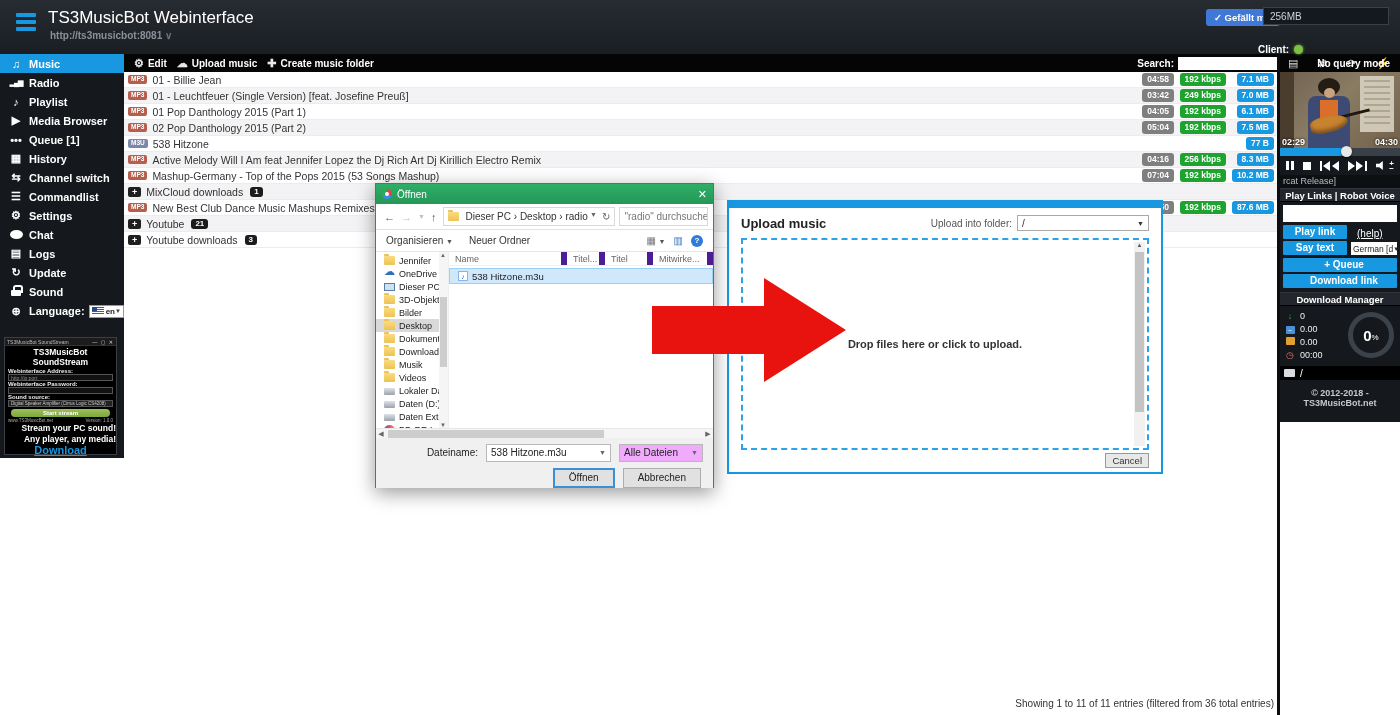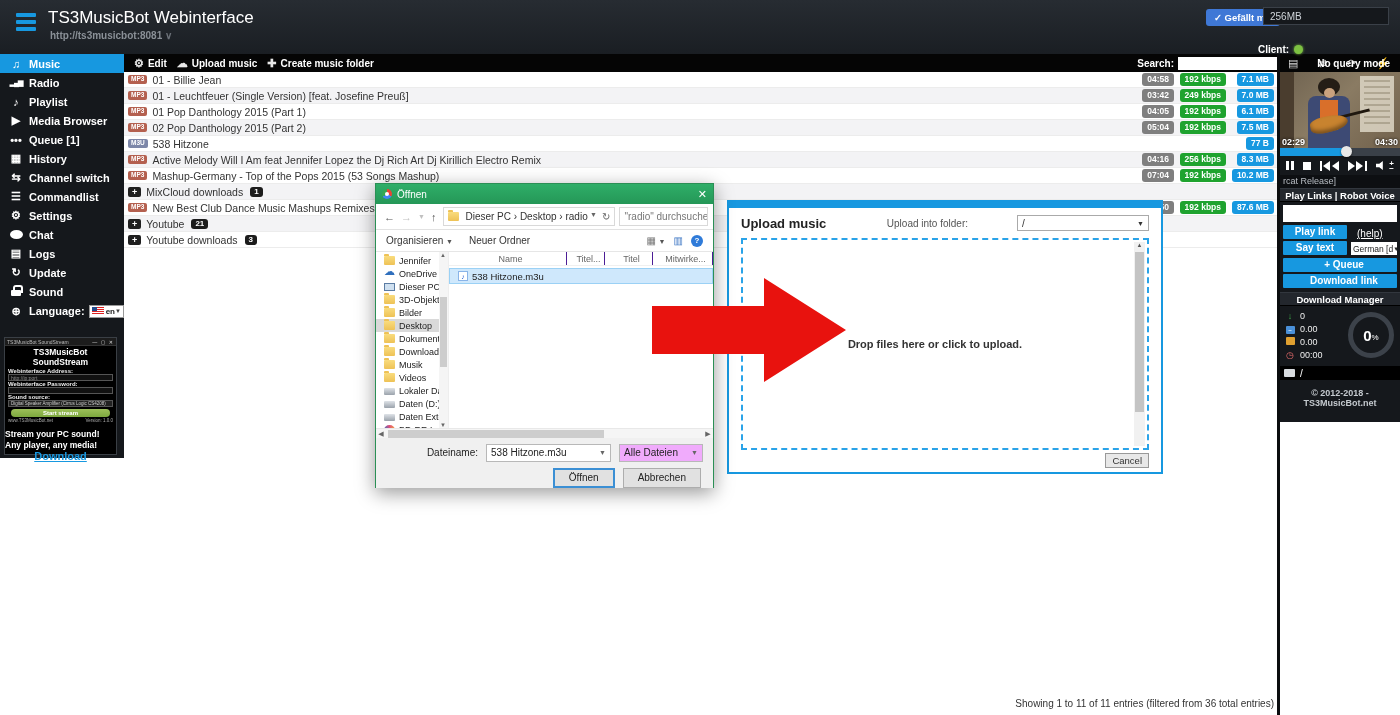--- a/index.html
+++ b/index.html
@@ -40,21 +40,21 @@
   .ssw { position:absolute; left:4px; top:283px; width:113px; height:118px; background:#000; border:1px solid #3a3f45; color:#fff; }
   .ssw-tb { height:8px; background:#1c1c1c; border-bottom:1px solid #333; font-size:5px; color:#bbb; display:flex; align-items:center; padding:0 2px; }
   .ssw-tb .wbtns { margin-left:auto; letter-spacing:1px; font-size:5px; color:#ddd; }
   .ssw-h { font-size:8.5px; font-weight:bold; text-align:center; padding:1px 0; }
   .ssw-l { font-size:6px; font-weight:bold; padding-left:3px; color:#eee; }
   .ssw-in { margin:0 3px; height:7px; background:#111; border:1px solid #555; font-size:5px; color:#888; padding-left:2px; line-height:6px; }
   .ssw-sel { margin:0 3px; height:7px; background:#222; border:1px solid #555; font-size:4.5px; color:#ccc; padding-left:2px; line-height:6px; white-space:nowrap; overflow:hidden; }
   .ssw-btn { margin:2px 6px 1px; height:8px; background:linear-gradient(#9dc05a,#7da83e); border-radius:4px; font-size:6px; font-weight:bold; color:#fff; text-align:center; line-height:8px; cursor:pointer; }
   .ssw-foot { display:flex; font-size:4.5px; color:#aaa; padding:0 3px; }
   .ssw-foot span:last-child { margin-left:auto; }
-  .ssw-promo { font-size:8.5px; font-weight:bold; text-align:left; line-height:1.25; margin-top:6px; }
+  .ssw-promo { font-size:8.5px; font-weight:bold; text-align:right; line-height:1.25; margin-top:0; }
   .ssw-dl { font-size:11px; font-weight:bold; color:#1798e0; text-align:center; text-decoration:underline; cursor:pointer; }
 
   
   .toolbar { position:absolute; left:124px; top:54px; width:1276px; height:18px; background:#050505; display:flex; align-items:center; color:#fff; z-index:2; }
   .tb-item { display:flex; align-items:center; font-size:10px; font-weight:bold; margin-left:10px; cursor:pointer; }
   .tb-item .ic { margin-right:4px; font-size:11px; color:#e8e8e8; }
   .tb-search { margin-left:auto; display:flex; align-items:center; font-size:10px; font-weight:bold; }
   .search-input { width:100px; height:13px; border:none; background:#fff; margin-left:4px; font-size:10px; padding:0 3px; font-family:inherit; }
   .rp-icons { display:flex; width:122px; justify-content:space-around; align-items:center; margin-left:0; }
   .rp-icons span { color:#d8d8d8; font-size:11px; cursor:pointer; }
@@ -107,21 +107,21 @@
   .mi.cloud:before { content:"☁"; position:absolute; left:0; top:-4px; color:#2f6fbd; font-size:11px; }
   .mi.pc { background:#cfe0f0; border:1px solid #5b7ca3; height:8px; }
   .mi.disk { background:linear-gradient(#dfe3e8,#9aa2ab); height:7px; border-radius:1px; margin-top:2px; }
   .mi.disc { width:10px; height:10px; border-radius:50%; background:conic-gradient(#e0507a,#f2a93b,#43b39a,#3f6fc4,#e0507a); }
   .mi.disc:before { content:""; position:absolute; left:3px; top:3px; width:4px; height:4px; border-radius:50%; background:#fff; }
   .vscroll { position:absolute; right:0; top:0; width:9px; height:100%; background:#f5f5f5; }
   .vscroll .thumb { position:absolute; left:1px; top:45px; width:7px; height:70px; background:#cdcdcd; }
   .vscroll .a { position:absolute; left:1px; font-size:6px; color:#666; }
   .fd-list { flex:1; position:relative; }
   .fl-head { display:flex; height:14px; border-bottom:1px solid #f0f0f0; color:#666; font-size:9px; align-items:center; }
-  .fl-head span { padding-left:6px; border-right:1px solid #4c1d95; height:100%; line-height:14px; white-space:nowrap; overflow:hidden;text-align:center; }
+  .fl-head span { padding-left:6px; border-right:6px solid #4c1d95; height:100%; line-height:14px; white-space:nowrap; overflow:hidden; }
   .fl-row { display:flex; align-items:center; height:16px; background:#cfe8fc; border:1px solid #9bd1f5; margin-top:2px; font-size:9.5px; color:#222; cursor:pointer; }
   .m3u-ic { width:10px; height:10px; background:#fff; border:1px solid #8ab4e8; margin:0 4px 0 8px; font-size:7px; color:#3a6fd8; text-align:center; line-height:9px; flex:0 0 10px; }
   .hscroll { height:10px; background:#f5f5f5; display:flex; align-items:center; border-top:1px solid #e8e8e8; }
   .hscroll .a { font-size:7px; color:#666; width:10px; text-align:center; }
   .hscroll .track { flex:1; position:relative; height:8px; }
   .hscroll .thumb { position:absolute; left:2px; top:0; width:68%; height:8px; background:#cdcdcd; }
   .fd-foot { background:#f0f0f0; padding:3px 10px 0; }
   .fn-row { display:flex; align-items:center; height:23px; }
   .fn-row label { width:120px; text-align:right; padding-right:8px; color:#222; }
   .fn-input { display:flex; align-items:center; width:150px; height:18px; background:#fff; border:1px solid #b8b8b8; padding:0 4px; color:#222; }
@@ -130,21 +130,21 @@
   .ft-select .arr { margin-left:auto; color:#666; font-size:7px; }
   .btn-row { display:flex; justify-content:flex-end; gap:8px; padding:4px 2px 0; }
   .wbtn { height:20px; padding:0 14px; background:#e1e1e1; border:1px solid #adadad; font-size:10px; color:#222; line-height:18px; cursor:pointer; }
   .wbtn.primary { border:2px solid #3b8fd4; line-height:16px; }
 
   
   .modal { position:absolute; left:727px; top:200px; width:436px; height:274px; background:#fff; border:2px solid #1798e0; z-index:15; }
   .m-accent { height:6px; background:#1798e0; }
   .m-head { display:flex; align-items:center; padding:7px 12px 5px; }
   .m-title { font-size:13px; font-weight:bold; color:#222; }
-  .m-folder { margin-left:auto; display:flex; align-items:center; font-size:10px; color:#555;gap:44px; }
+  .m-folder { margin-left:auto; display:flex; align-items:center; font-size:10px; color:#555; }
   .m-select { display:flex; align-items:center; width:132px; height:16px; border:1px solid #aaa; margin-left:5px; padding:0 4px; font-size:10px; color:#333; cursor:pointer; }
   .m-select .arr { margin-left:auto; font-size:7px; color:#333; }
   .dropzone { position:relative; margin:2px 12px 0; height:212px; border:2px dashed #2aa3e8; cursor:pointer; }
   .dz-text { position:absolute; left:0; right:20px; top:50%; transform:translateY(-50%); text-align:center; font-size:11px; font-weight:bold; color:#333; }
   .dz-scroll { position:absolute; right:2px; top:2px; bottom:2px; width:11px; background:#f1f1f1; }
   .dz-scroll .a { font-size:6px; color:#555; display:block; text-align:center; }
   .dz-scroll .thumb { position:absolute; left:1px; top:10px; width:9px; height:160px; background:#c4c4c4; }
   .m-foot { display:flex; justify-content:flex-end; padding:3px 12px; }
   .cancel-btn { height:15px; padding:0 6px; background:#e8e8e8; border:1px solid #999; font-size:9.5px; color:#333; line-height:13px; cursor:pointer; }
 

